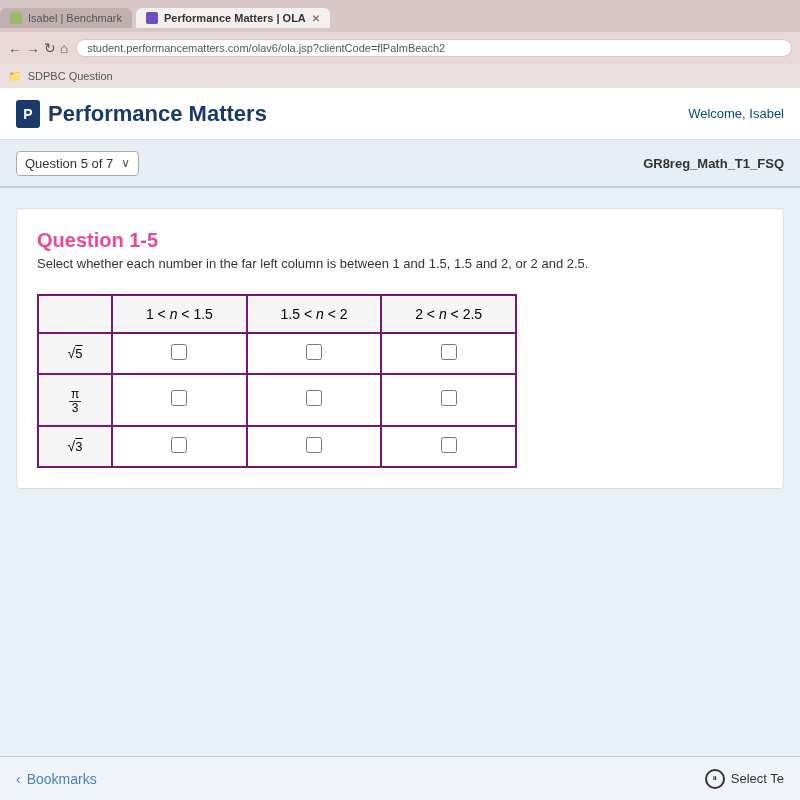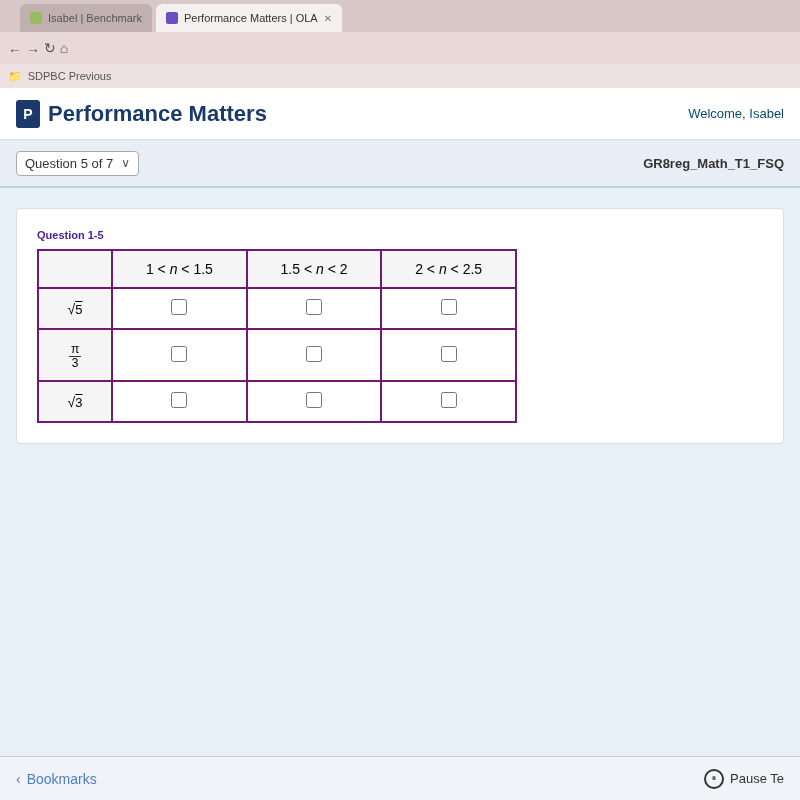--- a/index.html
+++ b/index.html
@@ -15,21 +15,22 @@
 
     
     .browser-chrome {
       background: #f0e8e8;
       width: 100%;
     }
 
     .tab-bar {
       background: #d8c8c8;
       display: flex;
-      padding: 4px 8px 0 20px;
+      align-items: center;
+      padding: 4px 8px 0 0;
       height: 32px;
     }
 
     .tab-inactive {
       background: #c0b0b0;
       border-radius: 6px 6px 0 0;
       padding: 4px 10px;
       font-size: 11px;
       color: #555;
       margin-right: 4px;
@@ -41,20 +42,21 @@
     .tab-active {
       background: #f5f0f0;
       border-radius: 6px 6px 0 0;
       padding: 4px 10px;
       font-size: 11px;
       color: #333;
       margin-right: 4px;
       display: flex;
       align-items: center;
       gap: 6px;
+      font-weight: bold;
     }
 
     .tab-close {
       font-size: 10px;
       color: #777;
       cursor: pointer;
     }
 
     .tab-favicon {
       width: 12px;
@@ -214,24 +216,24 @@
 
     .question-container {
       background: #fff;
       margin: 20px 16px;
       padding: 20px;
       border-radius: 4px;
       border: 1px solid #ddd;
     }
 
     .question-label {
-      font-size: 11px;
-      font-weight: bold;
-      color: #4c1d95;
-      margin-bottom: 8px;
+      font-size: 20px;
+      font-weight: bold;
+      color: #ec4899;
+      margin-bottom: 2px;
     }
 
     .question-text {
       font-size: 13px;
       color: #333;
       margin-bottom: 20px;
       line-height: 1.5;
     }
 
     
@@ -347,25 +349,28 @@
     </div>
   </div>
 
   <div class="address-bar">
     <div class="nav-buttons">
       <button class="nav-btn">←</button>
       <button class="nav-btn">→</button>
       <button class="nav-btn">↻</button>
       <button class="nav-btn">⌂</button>
     </div>
+    <div class="url-bar">
+      <span>student.performancematters.com/olav6/ola.jsp?clientCode=flPalmBeach2</span>
+    </div>
   </div>
 
   <div class="bookmarks-bar">
     <span>📁</span>
-    <span>SDPBC Previous</span>
+    <span>SDPBC Question</span>
   </div>
 </div>
 
 <div class="app-header">
   <div class="app-logo">
     <div class="logo-icon">
       <span>P</span>
     </div>
     <span class="app-title">Performance Matters</span>
   </div>
@@ -378,20 +383,21 @@
       <span>Question 5 of 7</span>
       <span class="dropdown-arrow">∨</span>
     </div>
   </div>
   <span class="test-name">GR8reg_Math_T1_FSQ</span>
 </div>
 
 <div class="main-content">
   <div class="question-container">
     <div class="question-label">Question 1-5</div>
+    <div class="question-text">Select whether each number in the far left column is between 1 and 1.5, 1.5 and 2, or 2 and 2.5.</div>
 
     <table class="answer-table">
       <thead>
         <tr>
           <th></th>
           <th>1 &lt; <i>n</i> &lt; 1.5</th>
           <th>1.5 &lt; <i>n</i> &lt; 2</th>
           <th>2 &lt; <i>n</i> &lt; 2.5</th>
         </tr>
       </thead>
@@ -449,15 +455,15 @@
   </div>
 </div>
 
 <div class="bottom-bar">
   <button class="prev-btn">
     <span>‹</span>
     <span>Bookmarks</span>
   </button>
   <div class="pause-btn">
     <div class="pause-icon">⏸</div>
-    <span>Pause Te</span>
+    <span>Select Te</span>
   </div>
 </div>
 
 </body></html>

